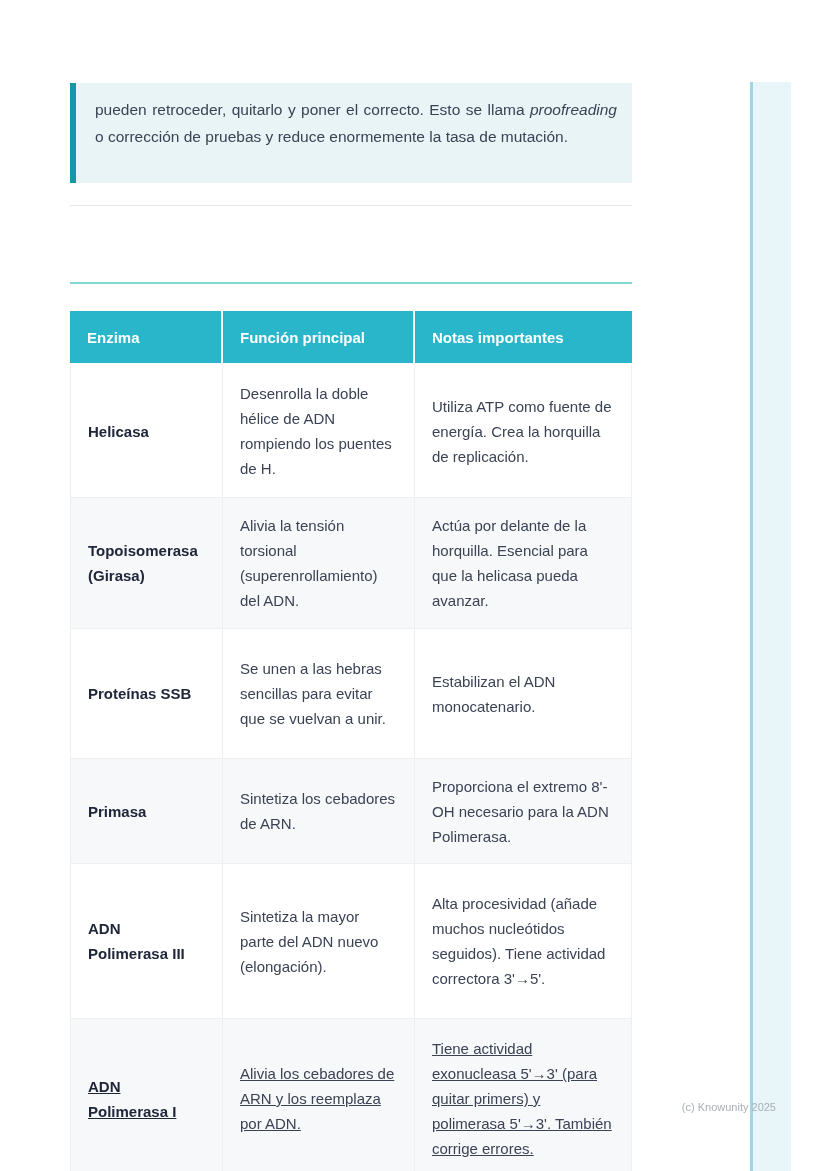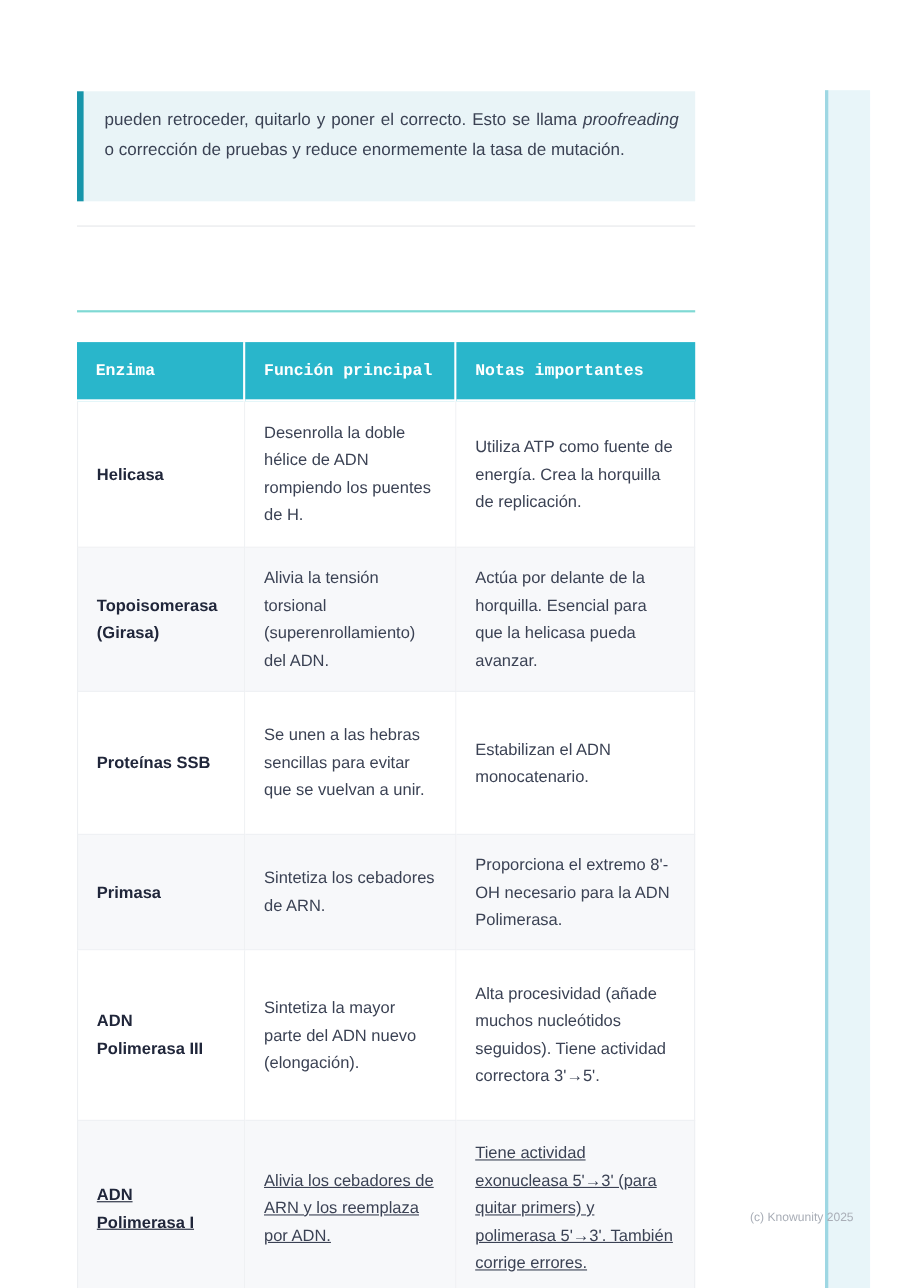--- a/index.html
+++ b/index.html
@@ -55,21 +55,20 @@
   }
   .enzyme-table col.c1{width:153px;}
   .enzyme-table col.c2{width:192px;}
   .enzyme-table col.c3{width:217px;}
 
   .enzyme-table th{
     background:var(--teal);color:#ffffff;font-weight:600;
     text-align:left;height:54px;padding:0 17px;
     border-bottom:2px solid #ffffff;font-size:15px;
     vertical-align:middle;
-    font-family:Liberation Mono, monospace;
   }
   .enzyme-table th:not(:last-child){border-right:2px solid #ffffff;}
 
   .enzyme-table td{
     padding:14px 17px;line-height:25px;vertical-align:middle;
     border-bottom:1px solid var(--cell-border);
     border-right:1px solid var(--cell-border);
     background:#ffffff;
   }
   .enzyme-table td:first-child{border-left:1px solid var(--cell-border);}

